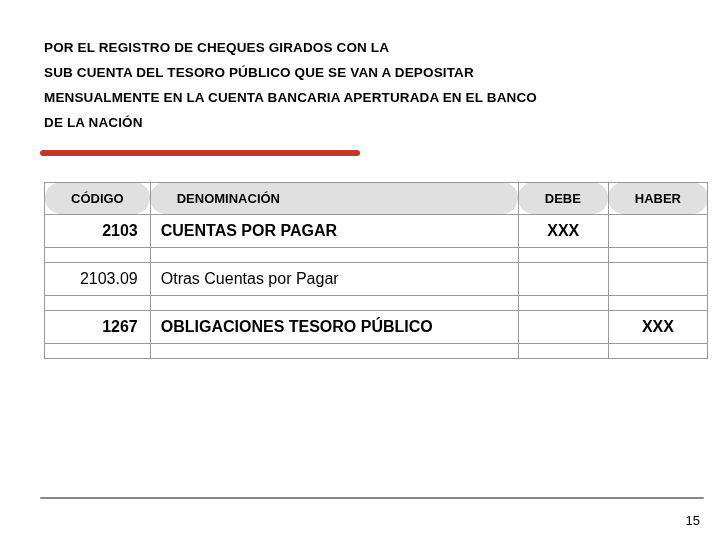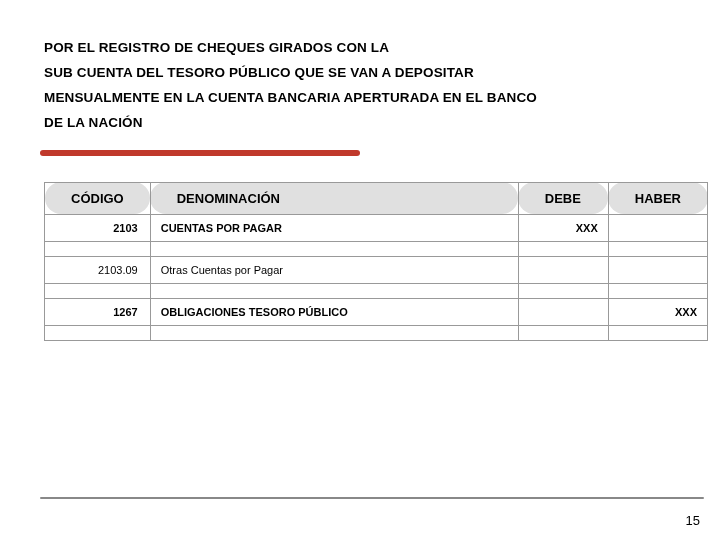--- a/index.html
+++ b/index.html
@@ -75,38 +75,38 @@
       width: 80px;
     }
 
     tbody tr {
       background: #ffffff;
     }
 
     tbody td {
       border: 1px solid #999;
       padding: 7px 10px;
-      font-size: 11px;
+      font-size: 16px;
       color: #000;
       vertical-align: middle;
     }
 
     tbody td.col-codigo {
       width: 80px;
       text-align: right;
       padding-right: 12px;
     }
 
     tbody td.col-denominacion {
       text-align: left;
     }
 
     tbody td.col-debe,
     tbody td.col-haber {
-      text-align: right;
+      text-align: center;
       width: 90px;
     }
 
     .bold-row td {
       font-weight: bold;
     }
 
     .footer {
       display: flex;
       justify-content: flex-end;

